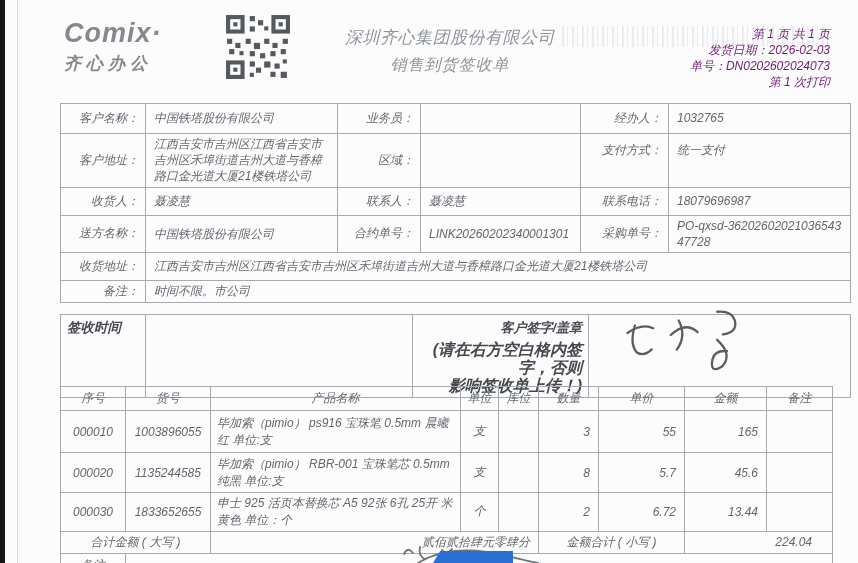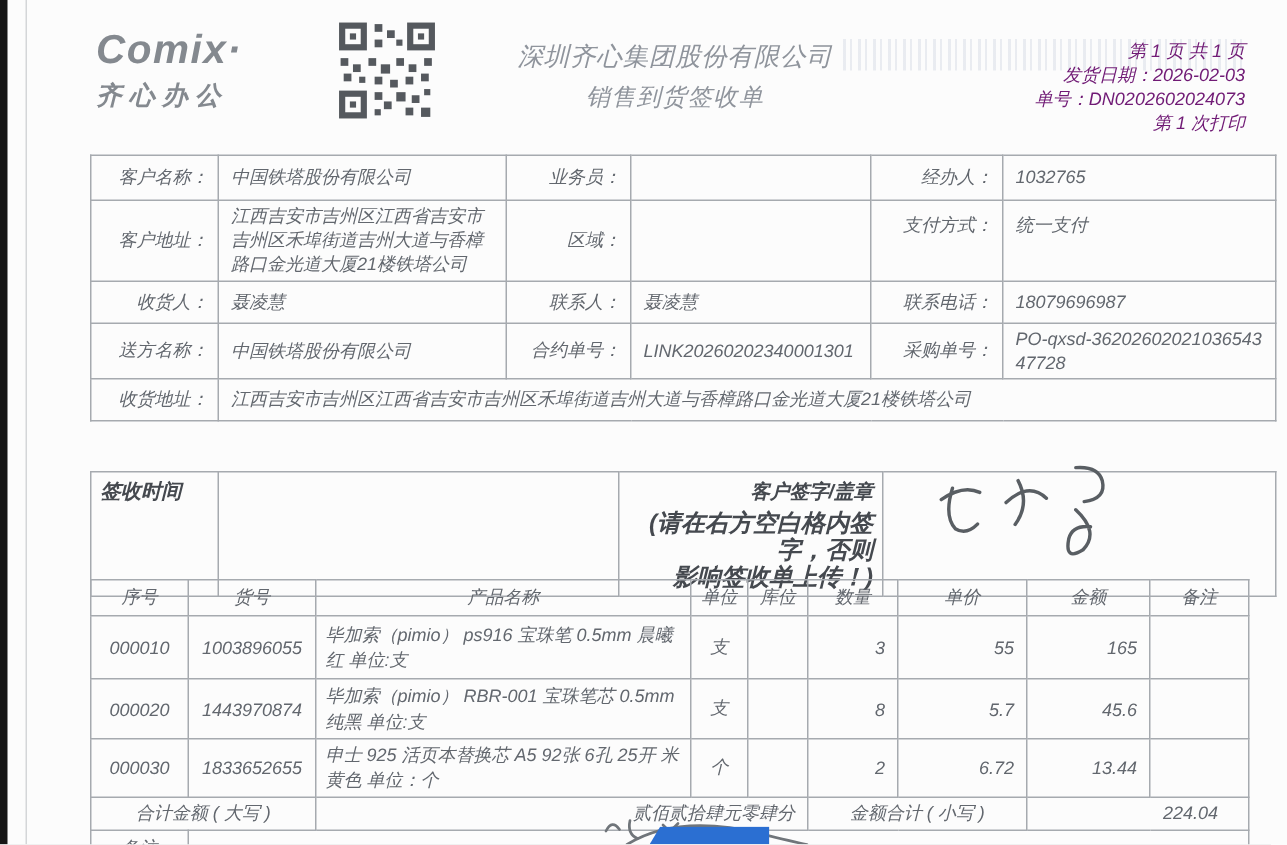--- a/index.html
+++ b/index.html
@@ -162,20 +162,24 @@
       <td class="val">中国铁塔股份有限公司</td>
       <td class="lbl">合约单号：</td>
       <td class="val">LINK20260202340001301</td>
       <td class="lbl">采购单号：</td>
       <td class="val">PO-qxsd-3620260202103654347728</td>
     </tr>
     <tr style="height:28px">
       <td class="lbl">收货地址：</td>
       <td class="val" colspan="5">江西吉安市吉州区江西省吉安市吉州区禾埠街道吉州大道与香樟路口金光道大厦21楼铁塔公司</td>
     </tr>
+    <tr style="height:22px">
+      <td class="lbl">备注：</td>
+      <td class="val" colspan="5">时间不限。市公司</td>
+    </tr>
   </tbody>
     </table>
 
   <table class="sign-table">
     <colgroup>
         <col style="width:85px">
         <col style="width:267px">
         <col style="width:176px">
         <col style="width:262px">
       </colgroup>
@@ -234,21 +238,21 @@
       <td class="name-cell">毕加索（pimio） ps916 宝珠笔 0.5mm 晨曦红 单位:支</td>
       <td class="c">支</td>
       <td class="c"></td>
       <td class="r">3</td>
       <td class="r">55</td>
       <td class="r">165</td>
       <td class="c"></td>
     </tr>
     <tr style="height:40px">
       <td class="c">000020</td>
-      <td class="c">1443970874</td>
+      <td class="c">1135244585</td>
       <td class="name-cell">毕加索（pimio） RBR-001 宝珠笔芯 0.5mm 纯黑 单位:支</td>
       <td class="c">支</td>
       <td class="c"></td>
       <td class="r">8</td>
       <td class="r">5.7</td>
       <td class="r">45.6</td>
       <td class="c"></td>
     </tr>
     <tr style="height:38px">
       <td class="c">000030</td>

